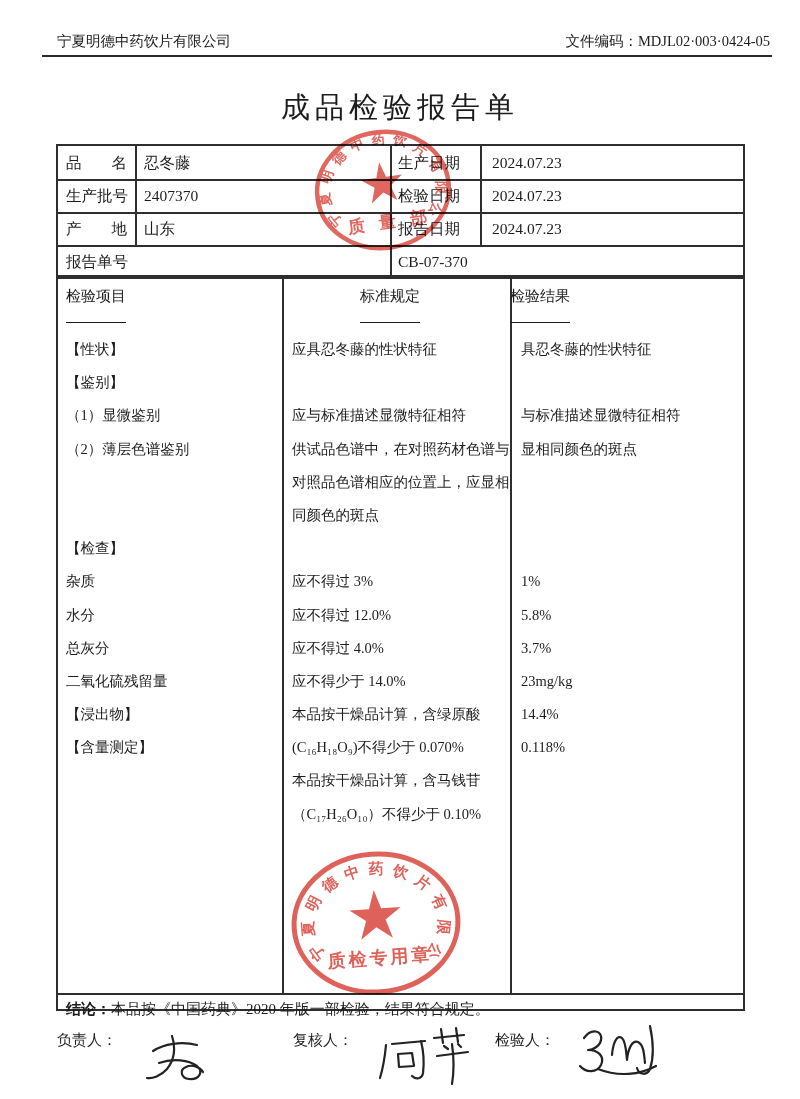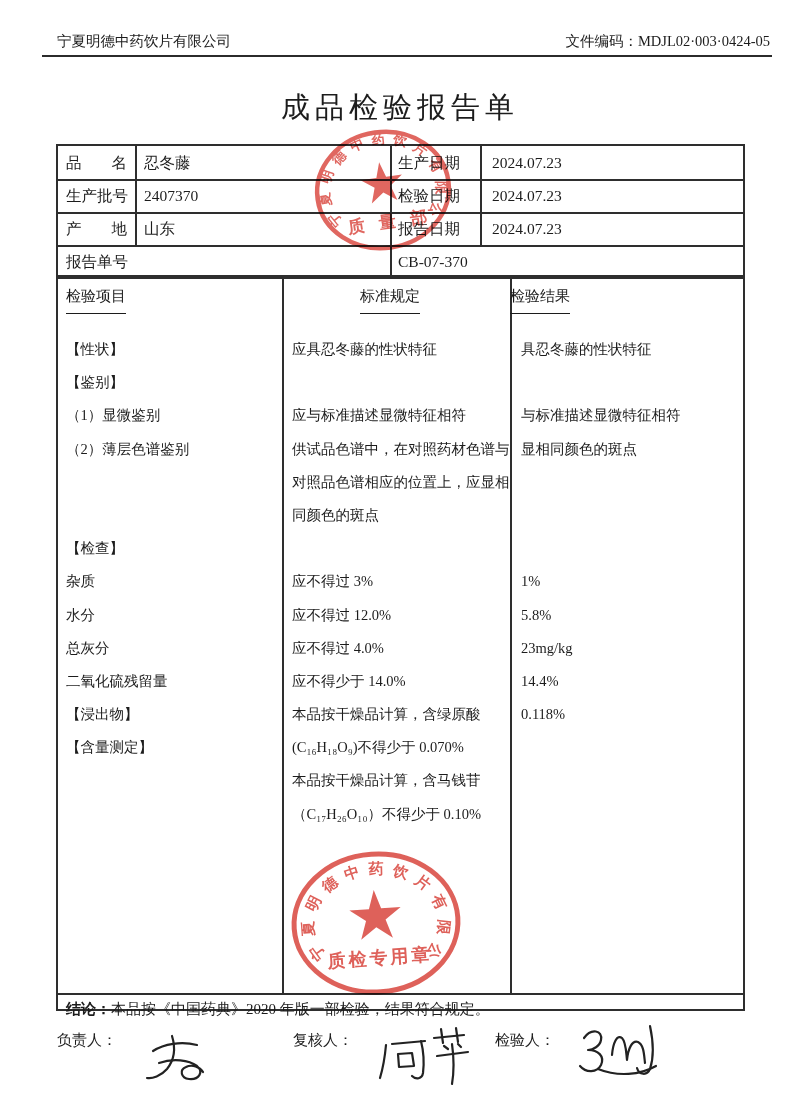--- a/index.html
+++ b/index.html
@@ -17,21 +17,21 @@
   .vline,.hline{position:absolute;background:#2e2e2e;}
   .vline{width:1.5px;}
   .hline{height:1.5px;left:0;right:0;}
   #t1{left:56px;top:144px;width:689px;height:133px;}
   #t2{left:56px;top:277px;width:689px;height:718px;}
   #concl{left:56px;top:993px;width:689px;height:18px;padding-left:24px;}
   .cell{position:absolute;height:33px;line-height:33px;font-size:15.5px;white-space:nowrap;}
   .jlab{text-align:justify;text-align-last:justify;}
   
   .t2h{position:absolute;top:7px;font-size:15px;line-height:20px;}
-  .t2h span{border-bottom:1.5px solid #1c1c1c;padding-bottom:9px;}
+  .t2h span{border-bottom:1.5px solid #1c1c1c;padding-bottom:18px;}
   .t2col{position:absolute;top:54px;}
   .ln{height:33.2px;line-height:33.2px;font-size:14.5px;white-space:nowrap;}
   #concl .ctext{position:absolute;left:8px;top:0;height:28px;line-height:28px;font-size:15px;white-space:nowrap;}
   .bold{font-weight:bold;}
   
   .sig-label{font-size:15px;top:1030px;height:20px;line-height:20px;}
   
   #overlay{left:0;top:0;width:800px;height:1099px;pointer-events:none;mix-blend-mode:multiply;}
 </style>
 </head>
@@ -120,20 +120,21 @@
     <div class="t2col" style="left:463px;width:220px">
       <div class="ln">具忍冬藤的性状特征</div>
       <div class="ln"></div>
       <div class="ln">与标准描述显微特征相符</div>
       <div class="ln">显相同颜色的斑点</div>
       <div class="ln"></div>
       <div class="ln"></div>
       <div class="ln"></div>
       <div class="ln">1%</div>
       <div class="ln">5.8%</div>
+      <div class="ln">3.7%</div>
       <div class="ln">23mg/kg</div>
       <div class="ln">14.4%</div>
       <div class="ln">0.118%</div>
       <div class="ln"></div>
       <div class="ln"></div>
     </div>
   </div>
 
   <div class="abs tbl" id="concl">
     <div class="ctext">

